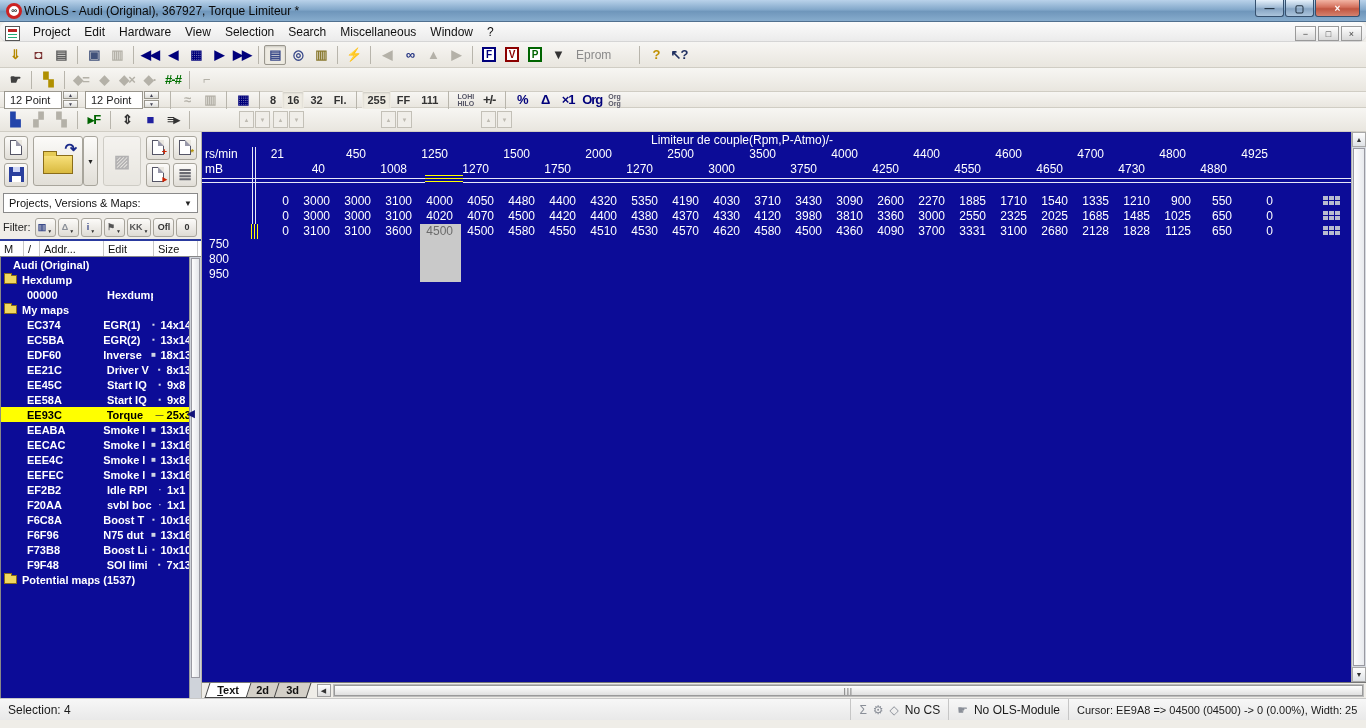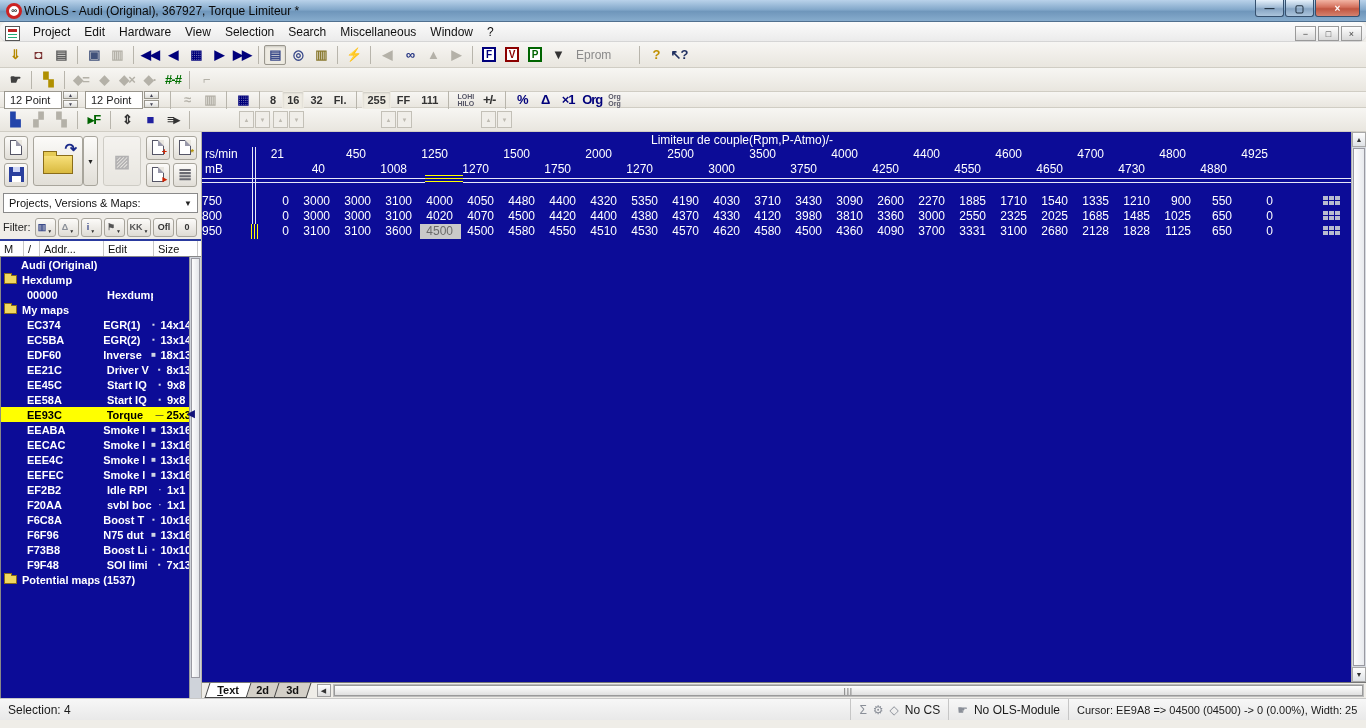--- a/index.html
+++ b/index.html
@@ -68,21 +68,21 @@
   #sb-combo .caret{margin-left:auto;font-size:8px;color:#222;}
   #sb-filter{display:flex;align-items:center;padding:2px 3px;gap:2px;font-size:11px;color:#222;height:24px;}
   #sb-filter>span{margin-right:2px;}
   .fbtn{height:19px;min-width:21px;border:1px solid #a8a59c;border-radius:3px;background:linear-gradient(#fcfbf9,#dfdcd5);display:flex;align-items:center;justify-content:center;font-size:9px;font-weight:bold;padding:0 2px;gap:1px;}
   .fbtn .dd{font-size:5px;align-self:flex-end;margin-bottom:2px;color:#333;}
   #sb-cols{display:flex;height:18px;border-top:2px solid #2a3a9e;background:#fff;border-bottom:1px solid #888;font-size:11px;color:#111;}
   .sb-col-h{border-right:1px solid #c8c8c8;display:flex;align-items:center;padding-left:4px;overflow:hidden;}
   #sb-list{flex:1;background:#0c0c97;position:relative;overflow:hidden;border-left:1px solid #888;}
   .trow{height:15px;display:flex;align-items:center;color:#fff;font-size:11px;font-weight:bold;white-space:nowrap;width:190px;}
   .trow.sel{background:#ffff00;color:#000;}
-  .t-proj{margin-left:20px;}
+  .t-proj{margin-left:12px;}
   .t-findent{margin-left:3px;}
   .t-flabel{margin-left:5px;}
   .mini-folder{width:13px;height:9px;background:#f0d860;border:1px solid #8a6d1a;position:relative;flex:none;}
   .mini-folder::before{content:"";position:absolute;top:-3px;left:-1px;width:6px;height:2px;background:#f0d860;border:1px solid #8a6d1a;border-bottom:none;}
   .t-addr{margin-left:26px;width:80px;}
   .t-name{width:46px;overflow:hidden;}
   .t-icon{width:14px;font-size:8px;color:#d0d4e4;text-align:center;}
   .trow.sel .t-icon{color:#333;}
   .t-size{flex:1;}
   #sb-scroll{position:absolute;right:0;top:0;bottom:0;width:12px;background:#cfd3da;border-left:1px solid #9a9a9a;}
@@ -90,21 +90,21 @@
   #splitter-arrow{position:absolute;right:6px;top:150px;color:#12127a;font-size:11px;z-index:3;}
 
   
   #mapview{flex:1;display:flex;flex-direction:column;position:relative;}
   #map-area{flex:1;position:relative;font-family:"DejaVu Sans Mono",monospace;color:#fff;background:#0c0c97;overflow:hidden;}
   .map-title{position:absolute;top:1px;left:0;width:1080px;text-align:center;font-size:12px;white-space:pre;}
   .mgrid{position:absolute;left:0;display:grid;grid-template-columns:54px repeat(25,41px);height:15px;line-height:15px;font-size:12px;white-space:nowrap;}
   .mcell{text-align:right;padding-right:8px;}
   .hcell{text-align:right;padding-right:13px;}
   .ulabel{text-align:left;padding-left:3px;}
-  .rlabel{text-align:left;padding-right:20px;}
+  .rlabel{text-align:center;padding-right:20px;margin-top:43px;}
   .selcell{background:#c9c9c9;color:#6b6b6b;}
   #dline{position:absolute;top:46px;left:0;right:15px;height:5px;border-top:1px solid #e8e8f8;border-bottom:1px solid #e8e8f8;}
   #ymark-h{position:absolute;top:43px;left:223px;width:38px;height:8px;background:repeating-linear-gradient(180deg,#ffff00 0 1px,#0c0c97 1px 3px);z-index:2;}
   #vline{position:absolute;top:15px;left:50px;width:5px;height:92px;background:repeating-linear-gradient(90deg,#e8e8f8 0 1px,transparent 1px 3px);}
   #ymark-v{position:absolute;top:92px;left:49px;width:8px;height:15px;background:repeating-linear-gradient(90deg,#ffff00 0 1px,#0c0c97 1px 3px);z-index:2;}
   .ind{position:absolute;right:24px;width:19px;height:10px;display:grid;grid-template-columns:repeat(3,5px);grid-auto-rows:4px;gap:1px;}
   .ind i{background:#b8bcd0;display:block;}
   #vscroll{position:absolute;right:0;top:0;bottom:0;width:15px;background:#d6dae0;border-left:1px solid #b0b0b0;display:flex;flex-direction:column;padding:0;}
   .varr{height:15px;background:linear-gradient(#fdfdfd,#dfe2e6);border:1px solid #a8a8a8;font-size:7px;text-align:center;line-height:13px;color:#333;flex:none;}
   #vthumb{flex:1;margin:1px;background:linear-gradient(90deg,#fdfdfd,#e8eaee);border:1px solid #9a9aa2;}

